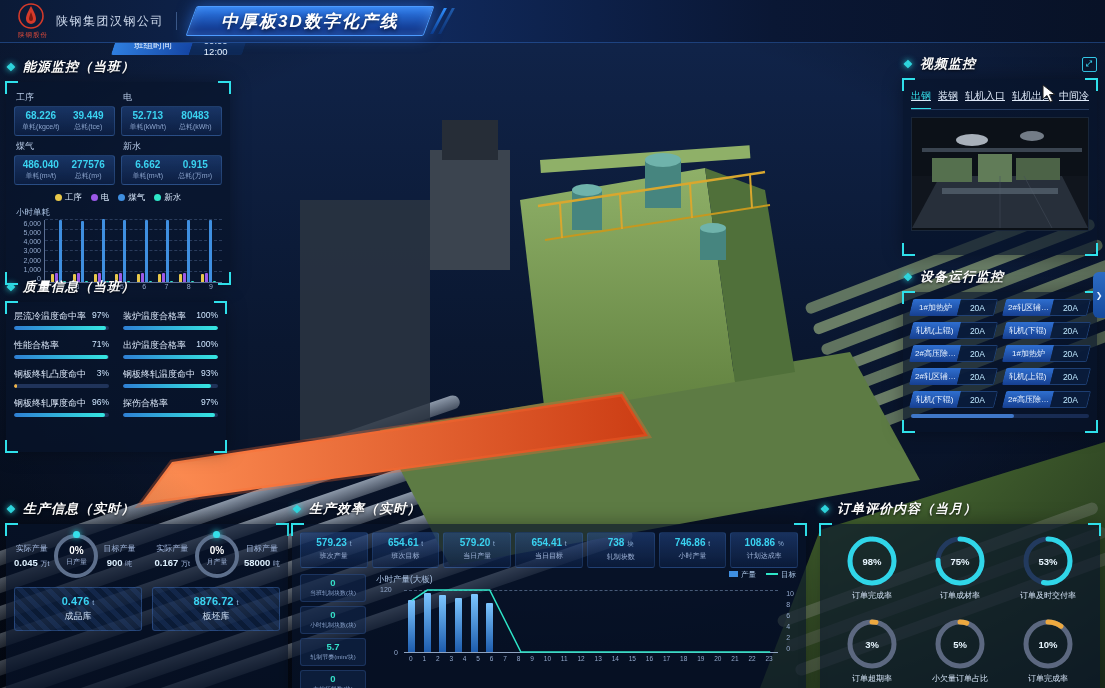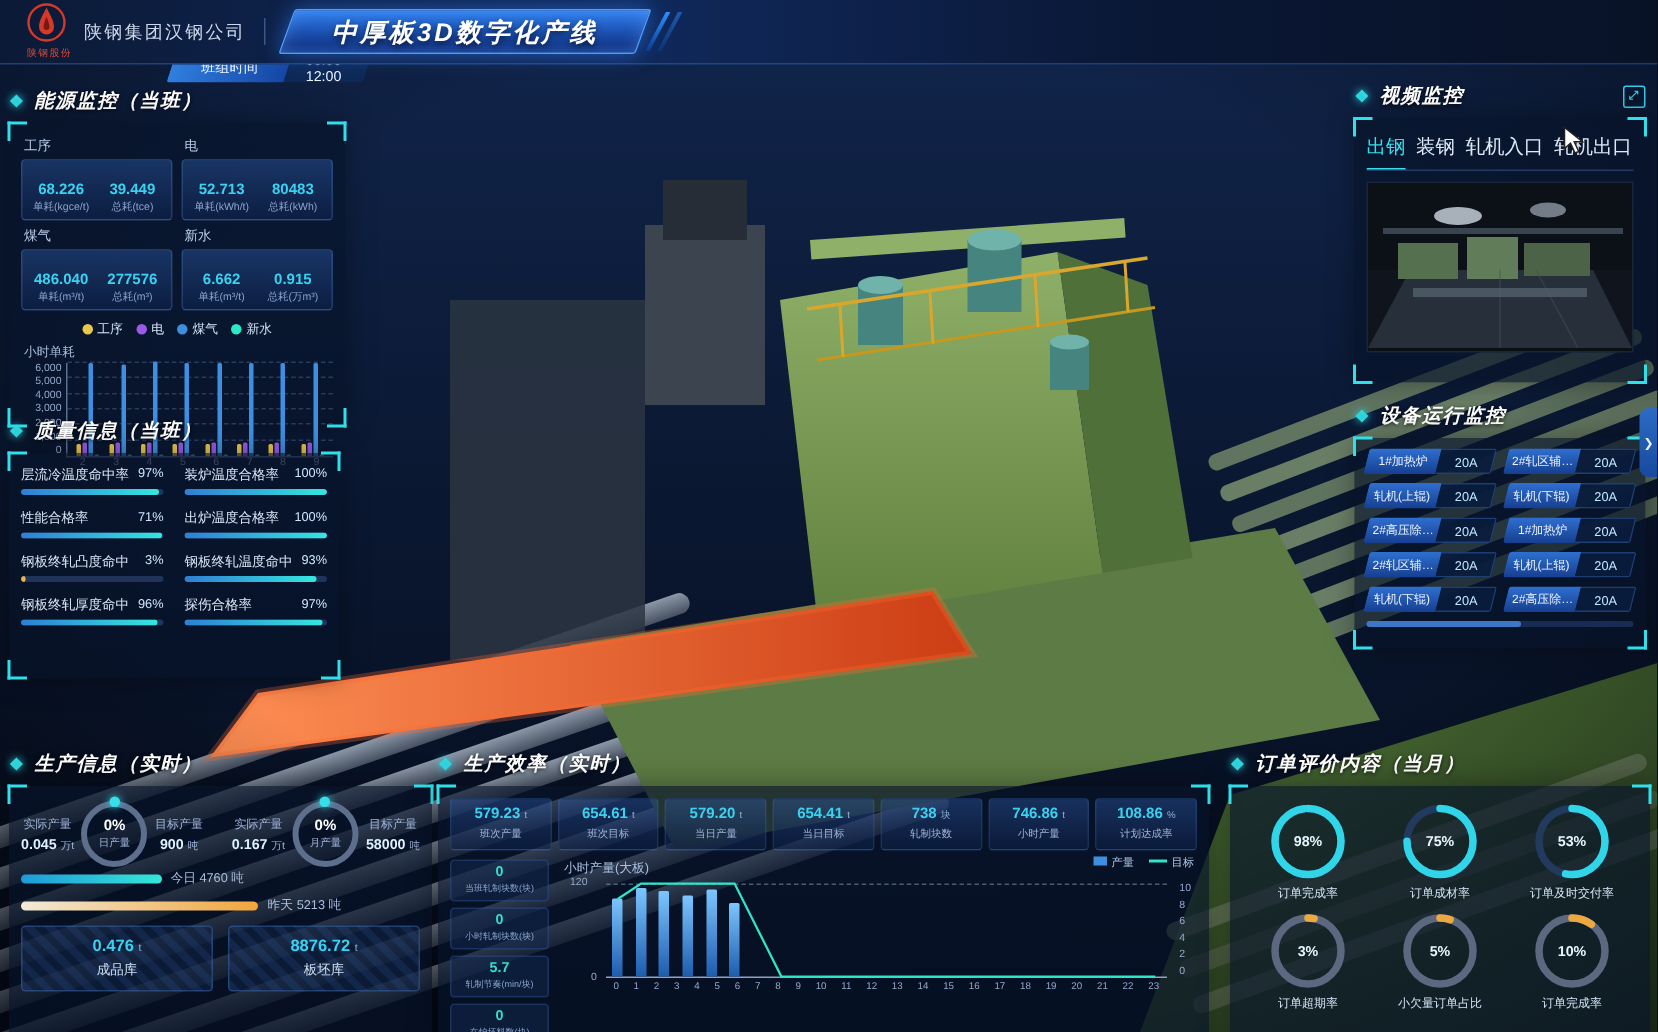--- a/index.html
+++ b/index.html
@@ -48,21 +48,21 @@
   .c-br{bottom:-1px;right:-1px;border-bottom-width:2px;border-right-width:2px;}
 
   
   #p-energy{left:6px;top:58px;width:224px;}
   #p-energy .body{height:186px;}
   .ecards{display:grid;grid-template-columns:1fr 1fr;column-gap:6px;}
   .ecat{font-size:9px;color:#b9cce8;margin:1px 0 2px 2px;}
   .ecard{display:flex;background:linear-gradient(180deg,rgba(52,104,190,.38),rgba(15,36,78,.6));
     border:1px solid rgba(90,150,230,.25);border-radius:3px;padding:3px 2px;margin-bottom:3px;}
   .ecol{flex:1;text-align:center;}
-  .ev{font-size:10px;font-weight:700;color:#3ad2f0;margin-top:11px;}
+  .ev{font-size:10px;font-weight:700;color:#3ad2f0;}
   .el{font-size:7px;color:#8aa3cc;margin-top:1px;}
   .elegend{display:flex;justify-content:center;gap:9px;margin-top:4px;font-size:8.5px;color:#d5e4f7;align-items:center;}
   .dot{width:7px;height:7px;border-radius:50%;display:inline-block;margin-right:3px;vertical-align:-1px;}
   .echart-title{font-size:8.5px;color:#a9c0e0;margin:3px 0 1px 2px;}
   .echart{display:flex;}
   .yax{display:flex;flex-direction:column;justify-content:space-between;align-items:flex-end;
     font-size:7px;color:#93a9cc;height:62px;width:30px;padding-right:3px;box-sizing:border-box;}
   .plot{position:relative;height:62px;flex:1;border-left:1px solid #5b6f94;border-bottom:1px solid #5b6f94;}
   .grid{position:absolute;left:0;right:0;border-top:1px dashed rgba(120,150,200,.3);}
   .groups{position:absolute;inset:0;display:flex;justify-content:space-around;align-items:flex-end;padding:0 3px;}
@@ -92,22 +92,22 @@
   .ls-row{display:flex;height:19px;transform:skewX(-18deg);border-radius:2px;overflow:hidden;}
   .ls-label{width:78px;background:linear-gradient(90deg,#2f7fe0,#1546a4);display:flex;align-items:center;justify-content:center;}
   .ls-val{flex:1;background:rgba(14,44,92,.85);display:flex;align-items:center;padding-left:12px;}
   .ls-row span{transform:skewX(18deg);font-size:9.5px;color:#eaf4ff;}
 
   
   #p-video{left:903px;top:55px;width:194px;}
   #p-video .body{height:160px;}
   .vexpand{margin-left:auto;width:13px;height:13px;border:1px solid #35c8e8;border-radius:2px;color:#35c8e8;
     font-size:8px;font-style:normal;display:flex;align-items:center;justify-content:center;cursor:pointer;}
-  .vtabs{display:flex;gap:7px;font-size:13px;color:#dfe9f8;border-bottom:1px solid rgba(90,130,190,.35);
-    padding:2px 0 6px;white-space:nowrap;overflow:hidden;}
+  .vtabs{display:flex;gap:7px;font-size:10px;color:#dfe9f8;border-bottom:1px solid rgba(90,130,190,.35);
+    padding:2px 0 6px;white-space:nowrap;overflow:hidden;text-decoration:underline;}
   .vtab{cursor:pointer;position:relative;flex:none;}
   .vtab.active{color:#35e0ea;}
   .vtab.active::after{content:'';position:absolute;left:0;right:0;bottom:-7px;height:2px;background:#35e0ea;}
   .vimg{margin-top:7px;height:112px;background:#0b1016;position:relative;overflow:hidden;border:1px solid rgba(60,90,140,.3);}
 
   
   #p-devices{left:903px;top:268px;width:194px;}
   #p-devices .body{height:128px;padding:7px 8px 5px;}
   .drow{display:flex;gap:8px;margin-bottom:6px;}
   .dchip{flex:1;display:flex;transform:skewX(-14deg);border-radius:2px;overflow:hidden;height:17px;cursor:pointer;}
@@ -176,21 +176,21 @@
   .hbar{width:7px;background:linear-gradient(180deg,#7cc6ff,#1d5cae);border-radius:1px 1px 0 0;}
   .hline{position:absolute;inset:0;overflow:visible;}
   .hyl{position:absolute;font-size:7px;color:#93a9cc;}
   .hyr{position:absolute;right:-16px;top:0;height:62px;display:flex;flex-direction:column;
     justify-content:space-between;font-size:7px;color:#93a9cc;text-align:left;}
   .hxax{display:flex;justify-content:space-around;margin:2px 20px 0 28px;font-size:6.5px;color:#93a9cc;}
 
   
   #p-orders{left:820px;top:500px;width:280px;}
   #p-orders .body{height:160px;}
-  .ogrid{display:grid;grid-template-columns:repeat(3,1fr);row-gap:6px;justify-items:center;padding-top:2px;}
+  .ogrid{display:grid;grid-template-columns:repeat(3,1fr);row-gap:16px;justify-items:center;padding-top:2px;}
   .ocell{text-align:center;}
   .oring{position:relative;width:54px;height:54px;margin:0 auto;}
   .opct{position:absolute;inset:0;display:flex;align-items:center;justify-content:center;
     font-size:9.5px;font-weight:700;color:#e8f6ff;}
   .olab{font-size:8px;color:#d5e4f7;margin-top:2px;white-space:nowrap;}
 
   #cursor{position:absolute;left:1042px;top:84px;z-index:50;pointer-events:none;}
 </style>
 </head>
 <body>
@@ -750,30 +750,20 @@
             <div class="rpct">0%</div>
             <div class="rper">月产量</div>
           </div>
           <div class="pcol">
             <div class="plab">目标产量</div>
             <div class="pval"><span>58000</span>
               <small>吨</small></div>
           </div>
         </div>
       </div>
-      <div id="stock-bars">
-          <div class="sbar-row">
-            <div class="sbar cyan" style="width: 93.6px;"></div>
-            <span>今日 4760 吨</span>
-          </div>
-          <div class="sbar-row">
-            <div class="sbar orange" style="width: 158.4px;"></div>
-            <span>昨天 5213 吨</span>
-          </div>
-        </div>
       <div class="sboxes" id="stock-boxes">
           <div class="sbox">
             <div class="sbv">0.476 <small>t</small></div>
             <div class="sbl">成品库</div>
           </div>
           <div class="sbox">
             <div class="sbv">8876.72 <small>t</small></div>
             <div class="sbl">板坯库</div>
           </div>
         </div>

